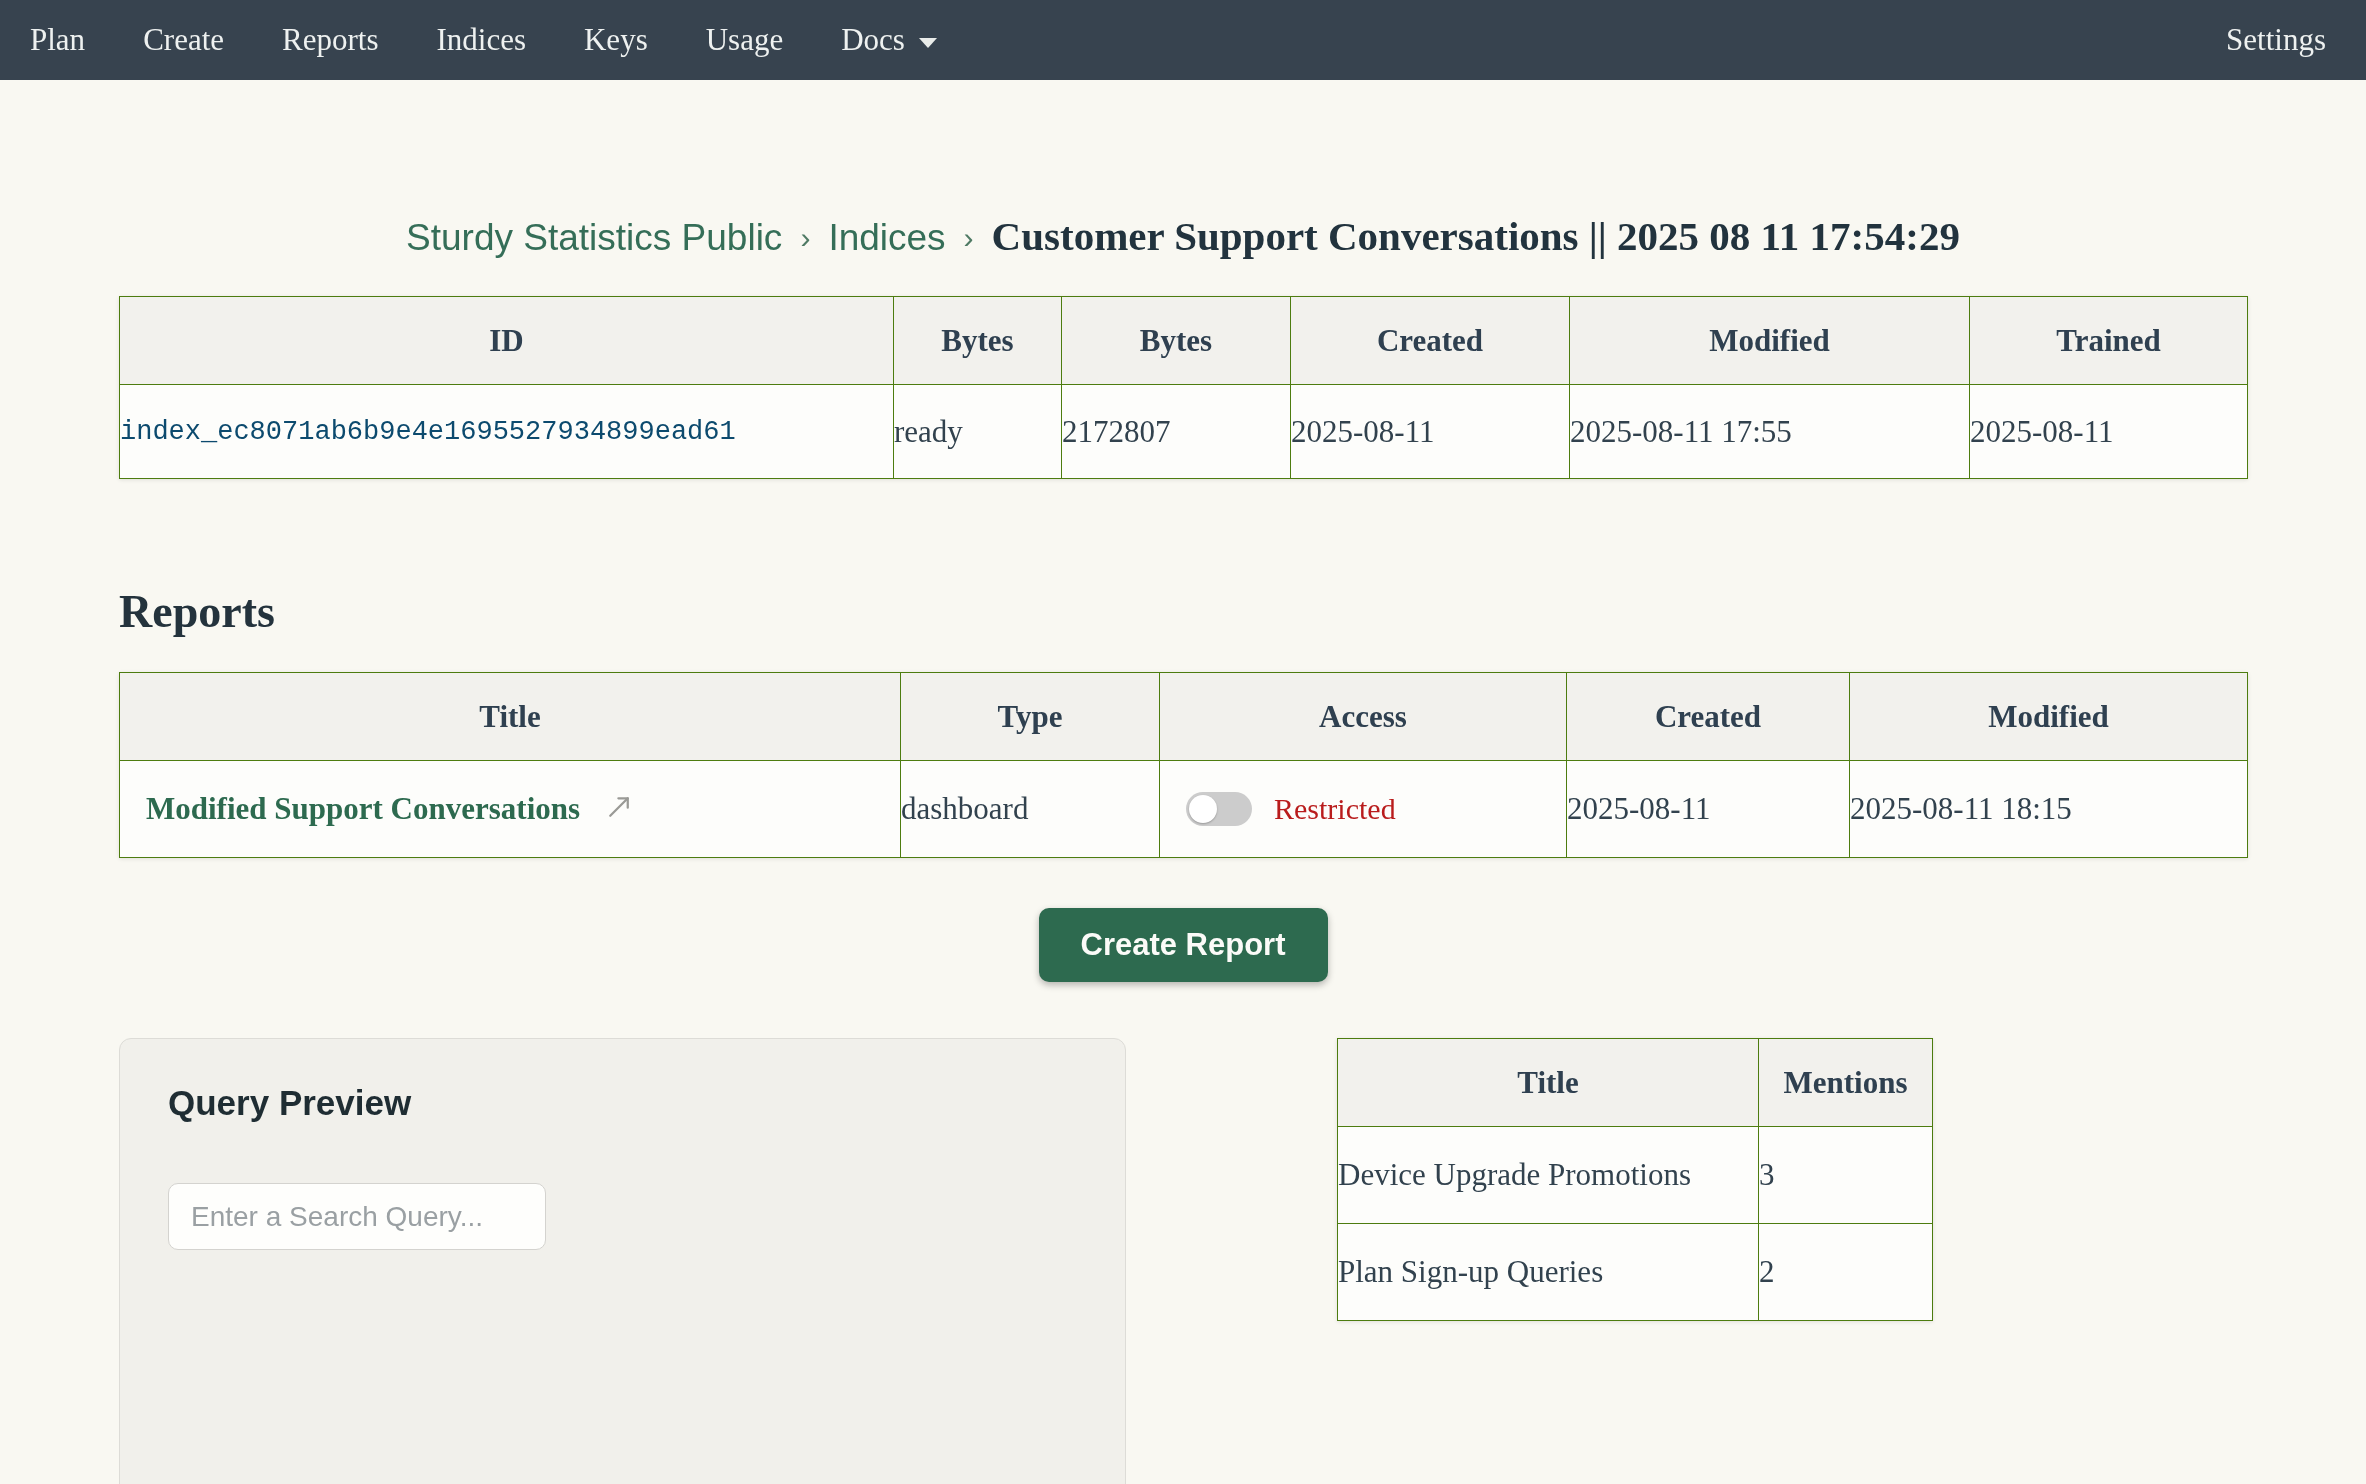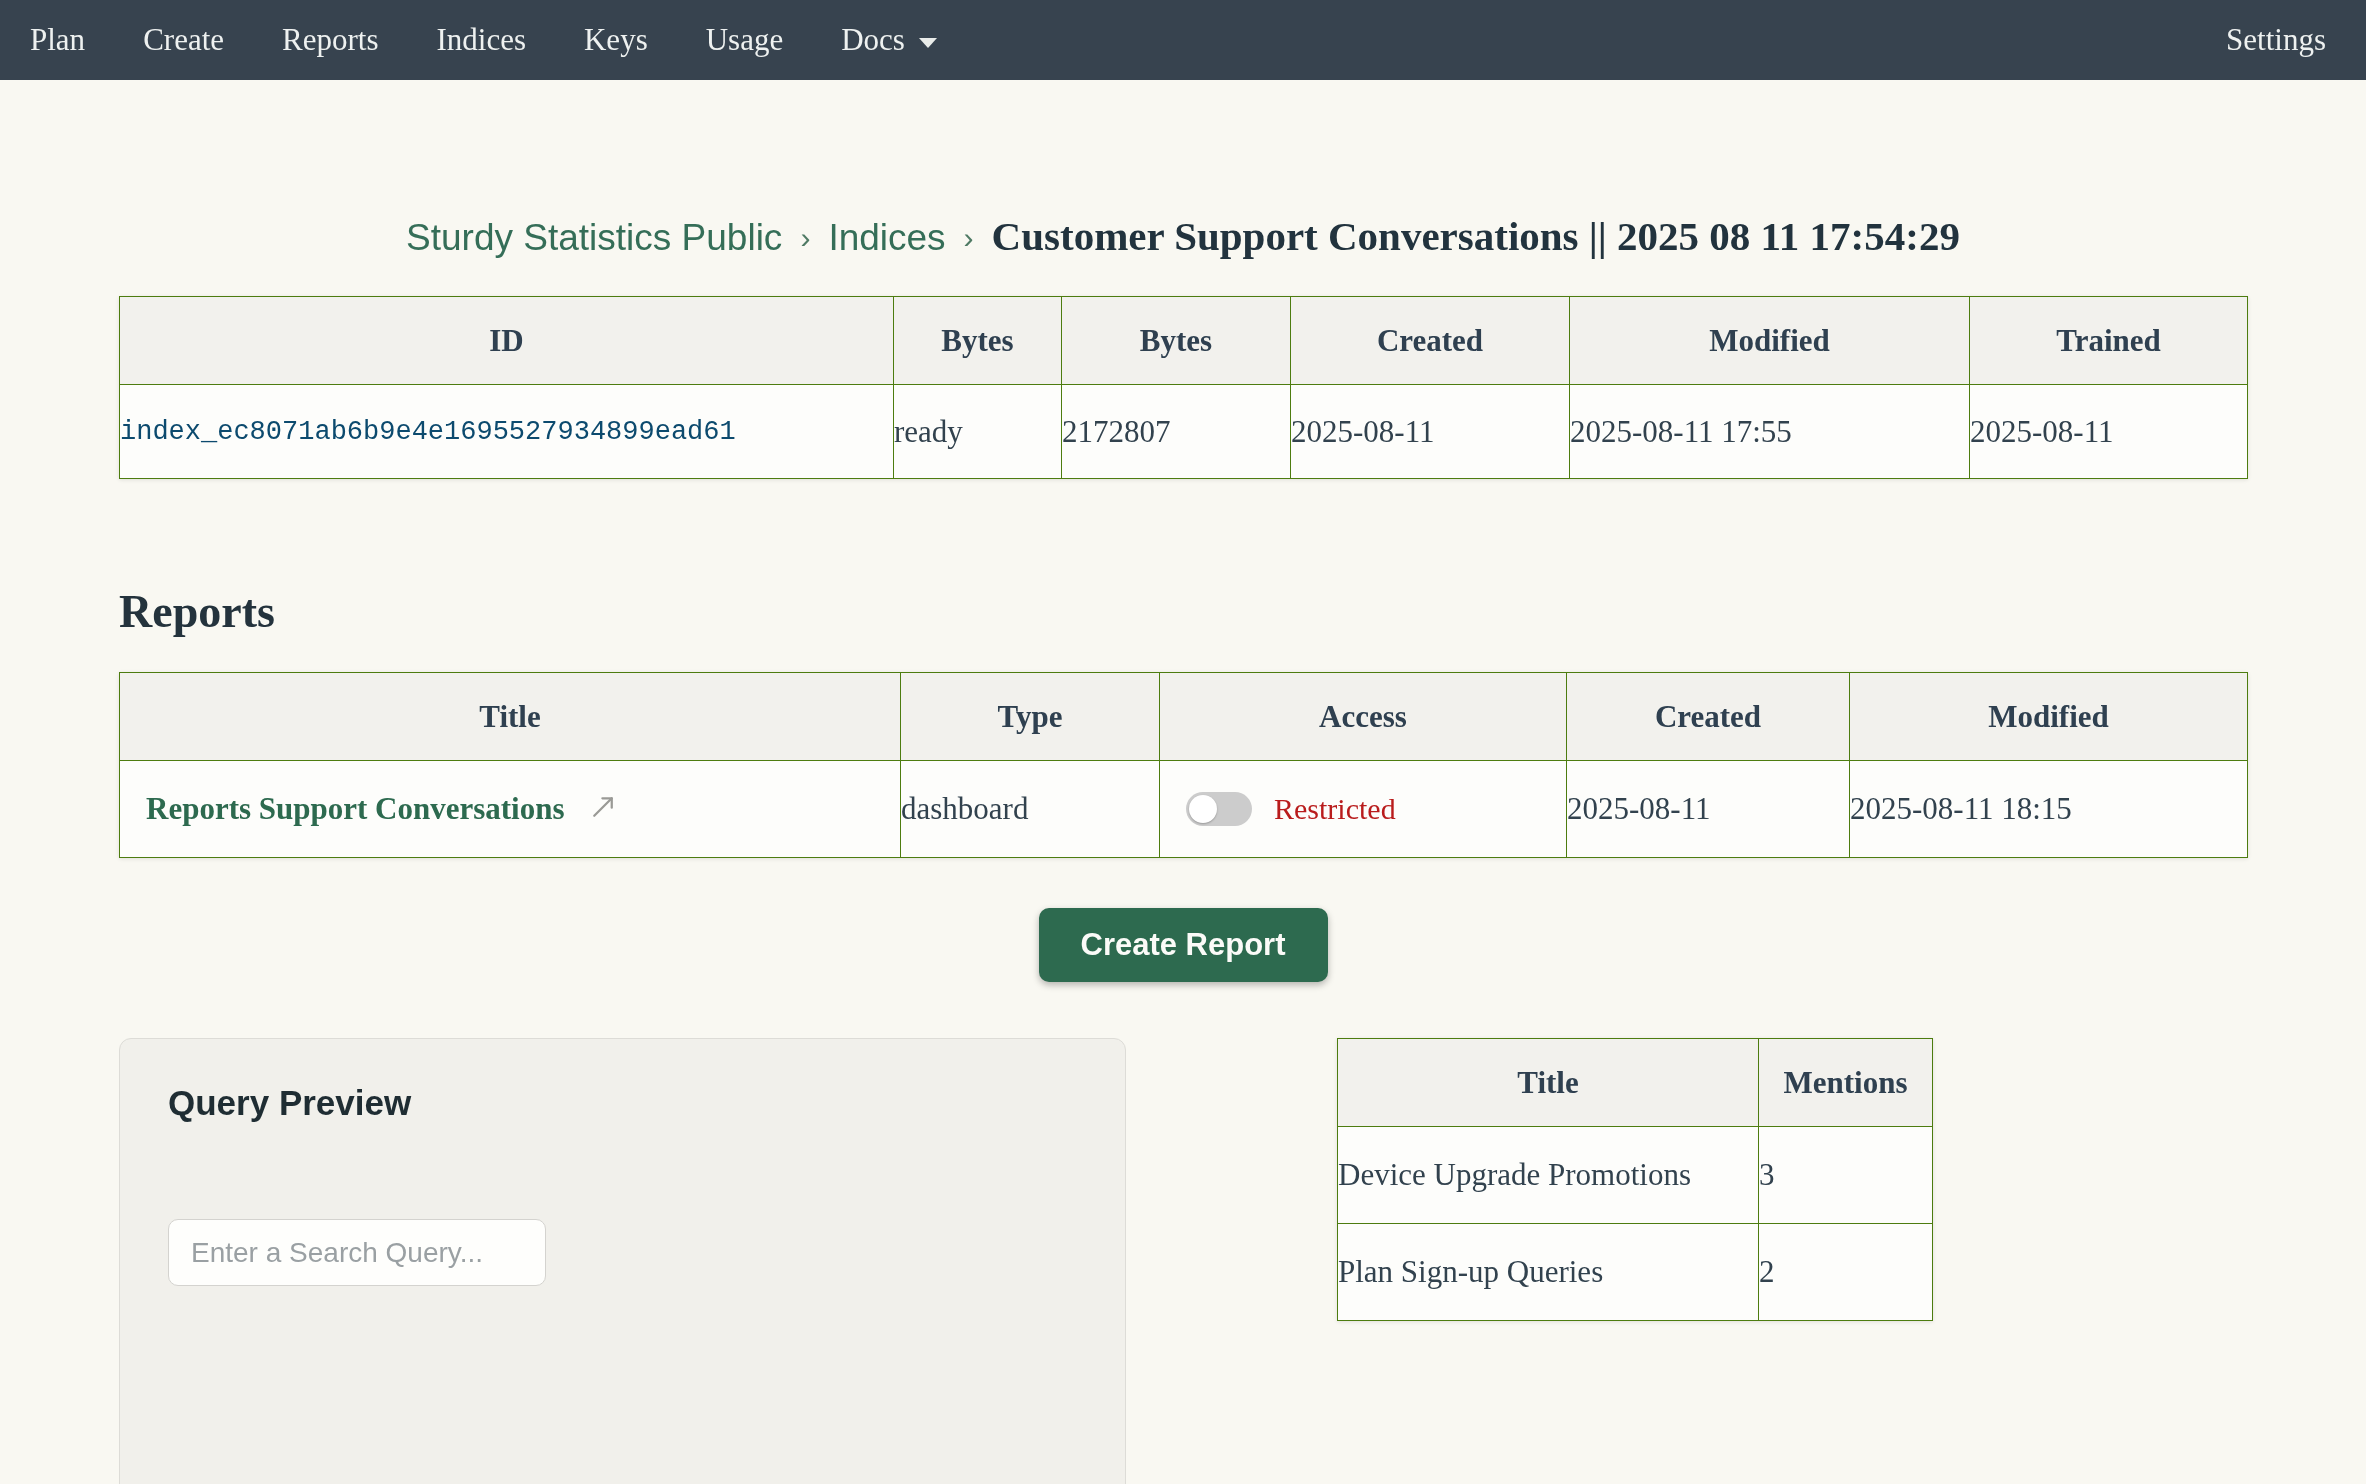--- a/index.html
+++ b/index.html
@@ -171,21 +171,21 @@
     border-radius: 12px;
     padding: 44px 48px;
   }
   .query-panel-heading {
     font-family: "Liberation Sans", sans-serif;
     font-size: 35px;
     font-weight: 700;
     color: #1f2d33;
   }
   .search-input {
-    margin-top: 96px;
+    margin-top: 60px;
     width: 378px;
     height: 67px;
     background: #fefefc;
     border: 1.5px solid #d4d3cf;
     border-radius: 10px;
     padding: 0 22px;
     font-family: "Liberation Sans", sans-serif;
     font-size: 28px;
     color: #3a4750;
     outline: none;
@@ -273,21 +273,21 @@
         <th>Title</th>
         <th>Type</th>
         <th>Access</th>
         <th>Created</th>
         <th>Modified</th>
       </tr>
     </thead>
     <tbody>
       <tr>
         <td class="cell-report-title">
-          <a class="report-link">Reports Support Conversations</a>
+          <a class="report-link">Modified Support Conversations</a>
           <svg class="external-arrow" width="30" height="30" viewBox="0 0 24 24" fill="none" stroke="#9a9a96" stroke-width="1.8" stroke-linecap="round" stroke-linejoin="round">
             <path d="M5 19 L19 5"></path>
             <path d="M11.5 5 L19 5 L19 12.5"></path>
           </svg>
         </td>
         <td>dashboard</td>
         <td class="cell-access">
           <div class="access-wrap">
             <div class="toggle">
               <div class="toggle-knob"></div>

